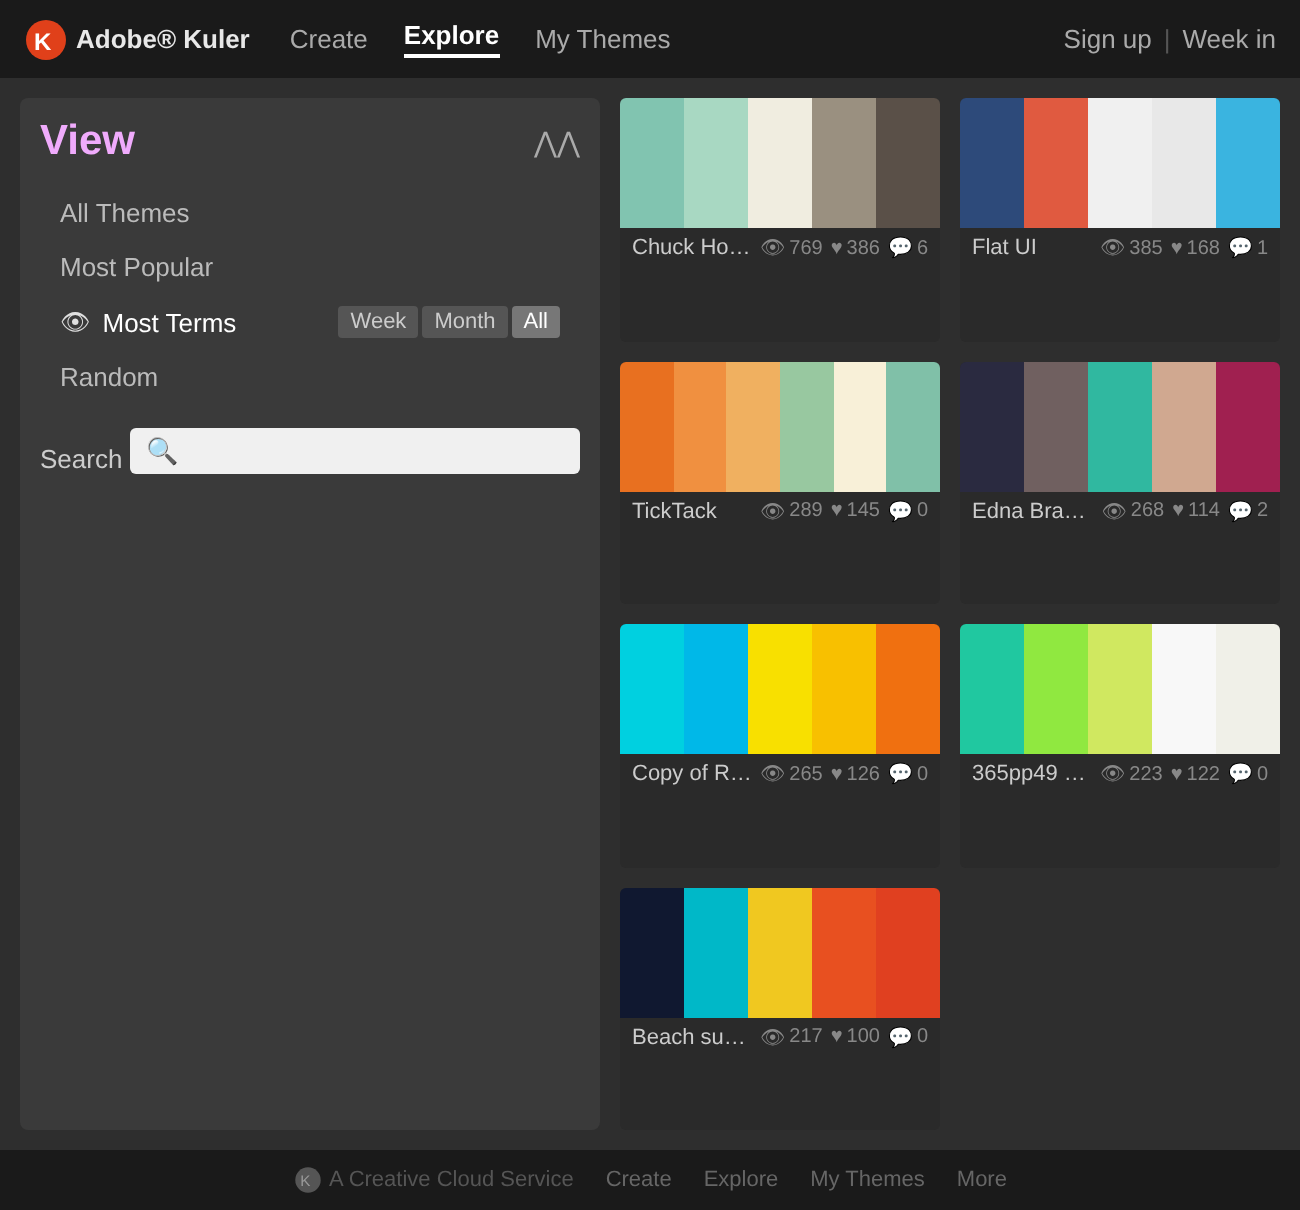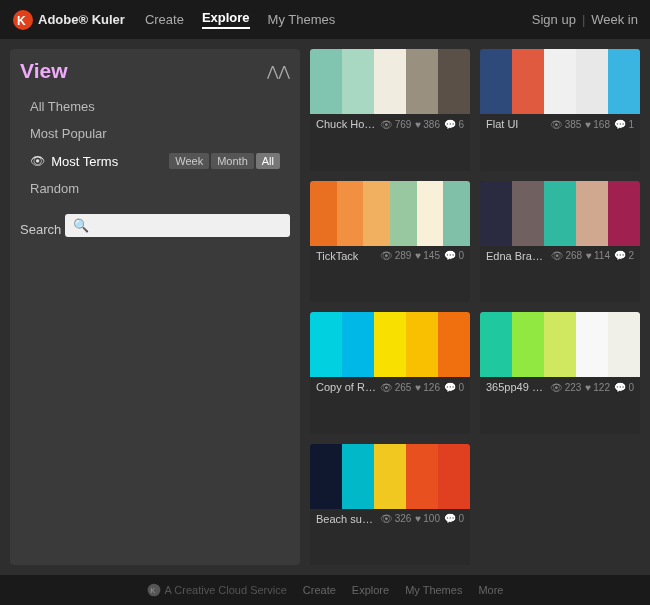--- a/index.html
+++ b/index.html
@@ -453,21 +453,21 @@
         <div class="swatch" style="background:#101830;"></div>
         <div class="swatch" style="background:#00b8c8;"></div>
         <div class="swatch" style="background:#f0c820;"></div>
         <div class="swatch" style="background:#e85020;"></div>
         <div class="swatch" style="background:#e04020;"></div>
       </div>
       <div class="theme-info">
         <span class="theme-name">Beach sunset</span>
         <span class="theme-stat">
           <span class="stat-icon">👁</span>
-          <span>326</span>
+          <span>217</span>
         </span>
         <span class="theme-stat">
           <span class="stat-icon">♥</span>
           <span>100</span>
         </span>
         <span class="theme-stat">
           <span class="stat-icon">💬</span>
           <span>0</span>
         </span>
       </div>

